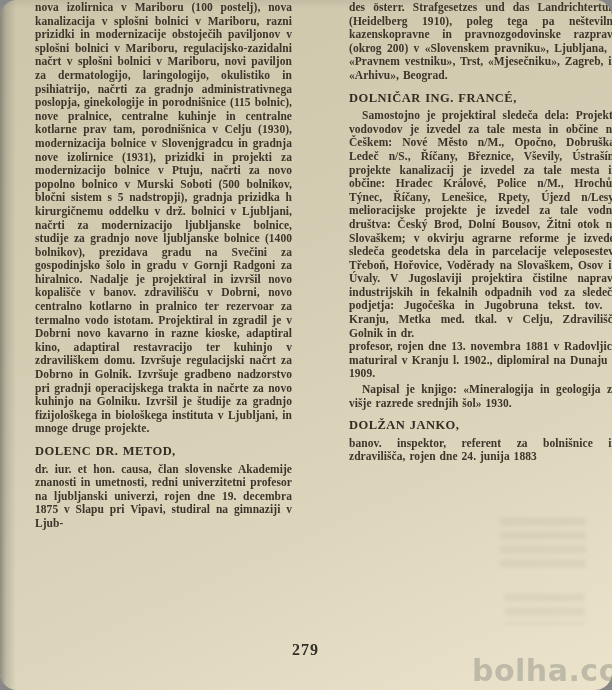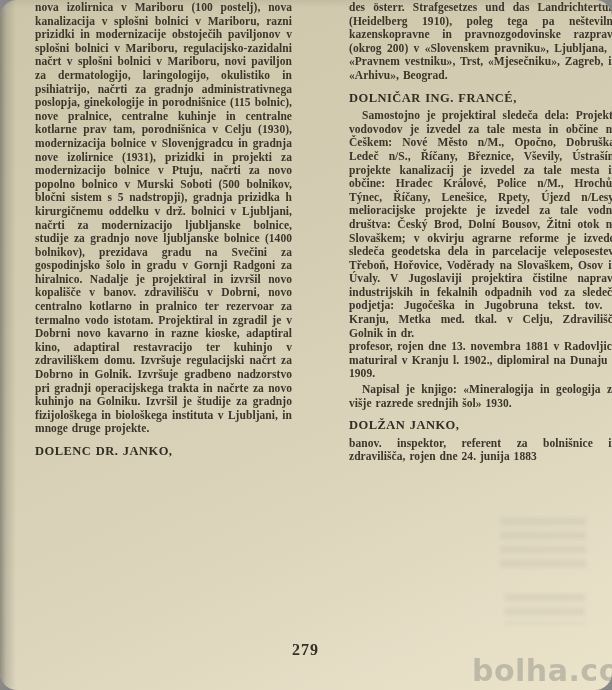--- a/index.html
+++ b/index.html
@@ -75,21 +75,22 @@
   .ghost-2 { left: 505px; top: 594px; width: 80px; height: 30px; }
 </style>
 </head>
 <body>
 
 <div class="page">
   <div class="edge-shadow"></div>
 
   <div class="col col-left" id="col-left">
     <p>nova izolirnica v Mariboru (100 postelj), nova kanalizacija v splošni bolnici v Mariboru, razni prizidki in modernizacije obstoječih paviljonov v splošni bolnici v Mariboru, regulacijsko-zazidalni načrt v splošni bolnici v Mariboru, novi paviljon za dermatologijo, laringologijo, okulistiko in psihiatrijo, načrti za gradnjo administrativnega poslopja, ginekologije in porodnišnice (115 bolnic), nove pralnice, centralne kuhinje in centralne kotlarne prav tam, porodnišnica v Celju (1930), modernizacija bolnice v Slovenjgradcu in gradnja nove izolirnice (1931), prizidki in projekti za modernizacijo bolnice v Ptuju, načrti za novo popolno bolnico v Murski Soboti (500 bolnikov, bločni sistem s 5 nadstropji), gradnja prizidka h kirurgičnemu oddelku v drž. bolnici v Ljubljani, načrti za modernizacijo ljubljanske bolnice, studije za gradnjo nove ljubljanske bolnice (1400 bolnikov), prezidava gradu na Svečini za gospodinjsko šolo in gradu v Gornji Radgoni za hiralnico. Nadalje je projektiral in izvršil novo kopališče v banov. zdravilišču v Dobrni, novo centralno kotlarno in pralnico ter rezervoar za termalno vodo istotam. Projektiral in zgradil je v Dobrni novo kavarno in razne kioske, adaptiral kino, adaptiral restavracijo ter kuhinjo v zdraviliškem domu. Izvršuje regulacijski načrt za Dobrno in Golnik. Izvršuje gradbeno nadzorstvo pri gradnji operacijskega trakta in načrte za novo kuhinjo na Golniku. Izvršil je študije za gradnjo fizijološkega in biološkega instituta v Ljubljani, in mnoge druge projekte.</p>
-  <div class="entry-heading">DOLENC DR. JANKO,</div>
+  <div class="entry-heading">DOLENC DR. METOD,</div>
+      <p>dr. iur. et hon. causa, član slovenske Akademije znanosti in umetnosti, redni univerzitetni profesor na ljubljanski univerzi, rojen dne 19. decembra 1875 v Slapu pri Vipavi, studiral na gimnaziji v Ljub-</p>
     </div>
 
   <div class="col col-right" id="col-right">
     <p>des österr. Strafgesetzes und das Landrichtertum (Heidelberg 1910), poleg tega pa neštevilne kazenskopravne in pravnozgodovinske razprave (okrog 200) v «Slovenskem pravniku», Ljubljana, v «Pravnem vestniku», Trst, «Mjesečniku», Zagreb, in «Arhivu», Beograd.</p>
   <div class="entry-heading">DOLNIČAR ING. FRANCÉ,</div>
       <p class="indent">Samostojno je projektiral sledeča dela: Projekte vodovodov je izvedel za tale mesta in občine na Češkem: Nové Město n/M., Opočno, Dobruška, Ledeč n/S., Říčany, Březnice, Vševily, Ústrašín; projekte kanalizacij je izvedel za tale mesta in občine: Hradec Králové, Police n/M., Hrochův Týnec, Říčany, Lenešice, Rpety, Újezd n/Lesy; melioracijske projekte je izvedel za tale vodna društva: Český Brod, Dolní Bousov, Žitni otok na Slovaškem; v okvirju agrarne reforme je izvedel sledeča geodetska dela in parcelacije veleposestev: Třeboň, Hořovice, Voděrady na Slovaškem, Osov in Úvaly. V Jugoslaviji projektira čistilne naprave industrijskih in fekalnih odpadnih vod za sledeča podjetja: Jugočeška in Jugobruna tekst. tov. v Kranju, Metka med. tkal. v Celju, Zdravilišče Golnik in dr.</p>
       <p>profesor, rojen dne 13. novembra 1881 v Radovljici, maturiral v Kranju l. 1902., diplomiral na Dunaju l. 1909.</p>
       <p class="indent">Napisal je knjigo: «Mineralogija in geologija za višje razrede srednjih šol» 1930.</p>
       <div class="entry-heading">DOLŽAN JANKO,</div>
       <p>banov. inspektor, referent za bolnišnice in zdravilišča, rojen dne 24. junija 1883</p>

